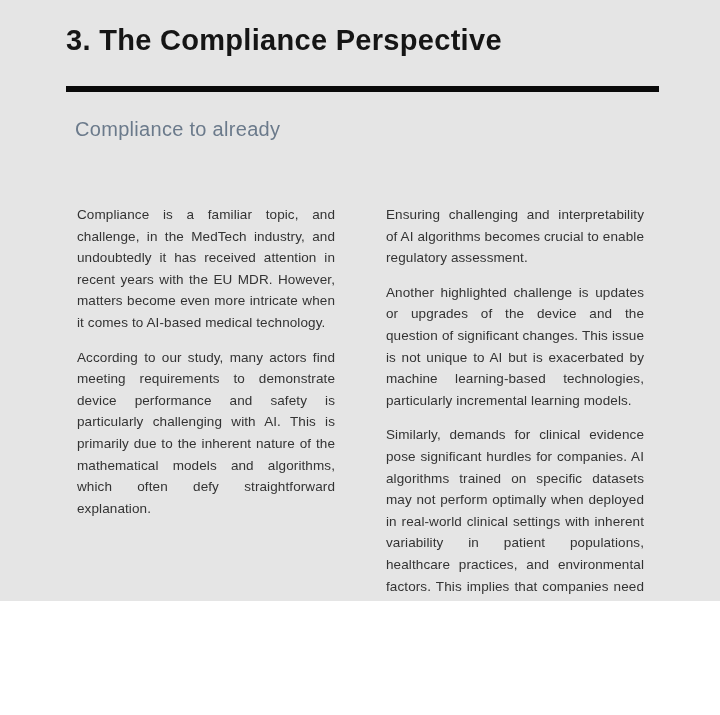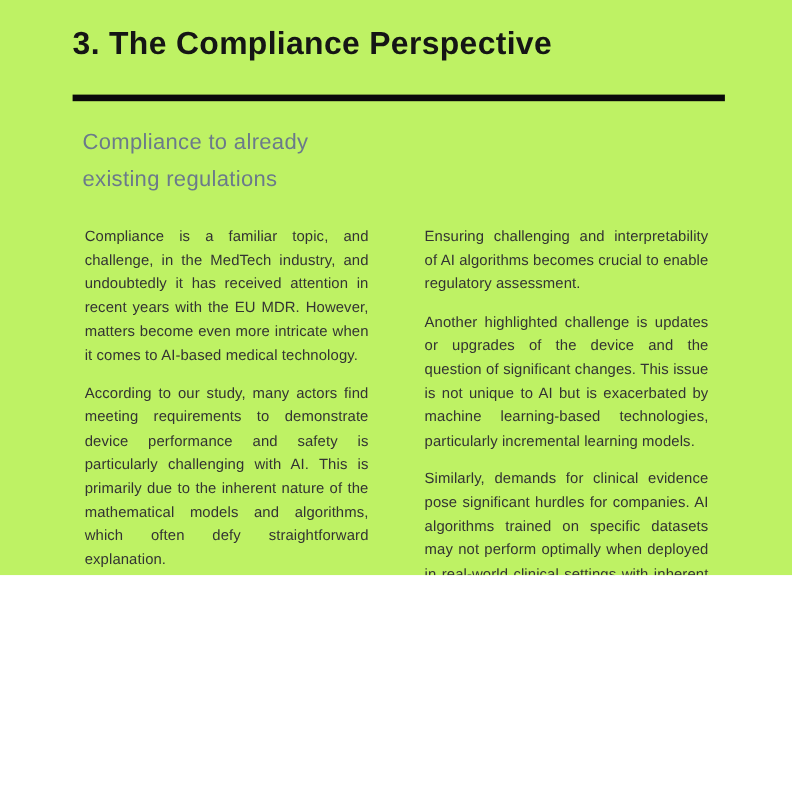--- a/index.html
+++ b/index.html
@@ -4,22 +4,22 @@
   <style>
     * { box-sizing: border-box; }
     html, body {
       margin: 0;
       padding: 0;
       background: #ffffff;
     }
     .page {
       position: relative;
       width: 720px;
-      height: 523px;
-      background: #bef264;
+      height: 601px;
+      background: #e5e5e5;
       overflow: hidden;
       font-family: "Liberation Sans", sans-serif;
     }
     .doc-title {
       position: absolute;
       left: 66px;
       top: 24px;
       margin: 0;
       font-size: 29px;
       font-weight: 700;
@@ -73,21 +73,20 @@
 <body>
 
 <div class="page">
 
   <h1 class="doc-title">3. The Compliance Perspective</h1>
 
   <div class="title-rule"></div>
 
   <h2 class="subheading">
     <span class="subheading-line">Compliance to already</span>
-    <span class="subheading-line">existing regulations</span>
   </h2>
 
   <div class="columns">
     <div class="column">
       <p>Compliance is a familiar topic, and challenge, in the MedTech industry, and undoubtedly it has received attention in recent years with the EU MDR. However, matters become even more intricate when it comes to AI-based medical technology.</p>
       <p>According to our study, many actors find meeting requirements to demonstrate device performance and safety is particularly challenging with AI. This is primarily due to the inherent nature of the mathematical models and algorithms, which often defy straightforward explanation.</p>
     </div>
     <div class="column">
       <p>Ensuring challenging and interpretability of AI algorithms becomes crucial to enable regulatory assessment.</p>
       <p>Another highlighted challenge is updates or upgrades of the device and the question of significant changes. This issue is not unique to AI but is exacerbated by machine learning-based technologies, particularly incremental learning models.</p>

